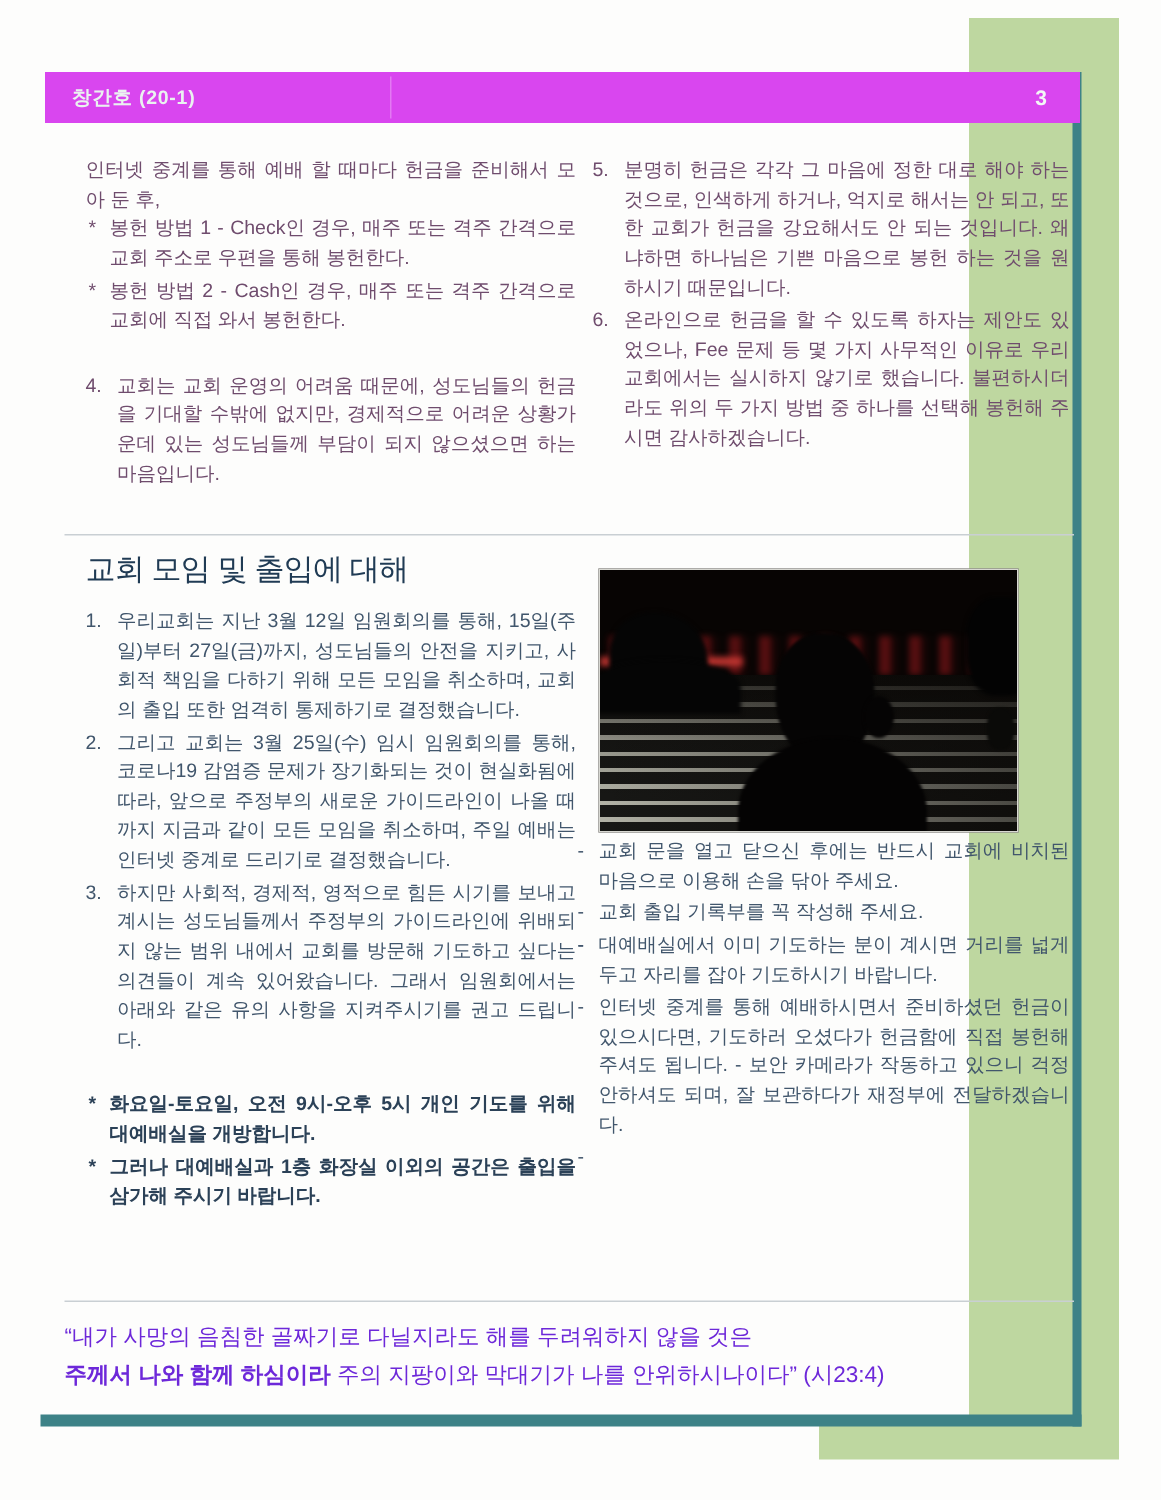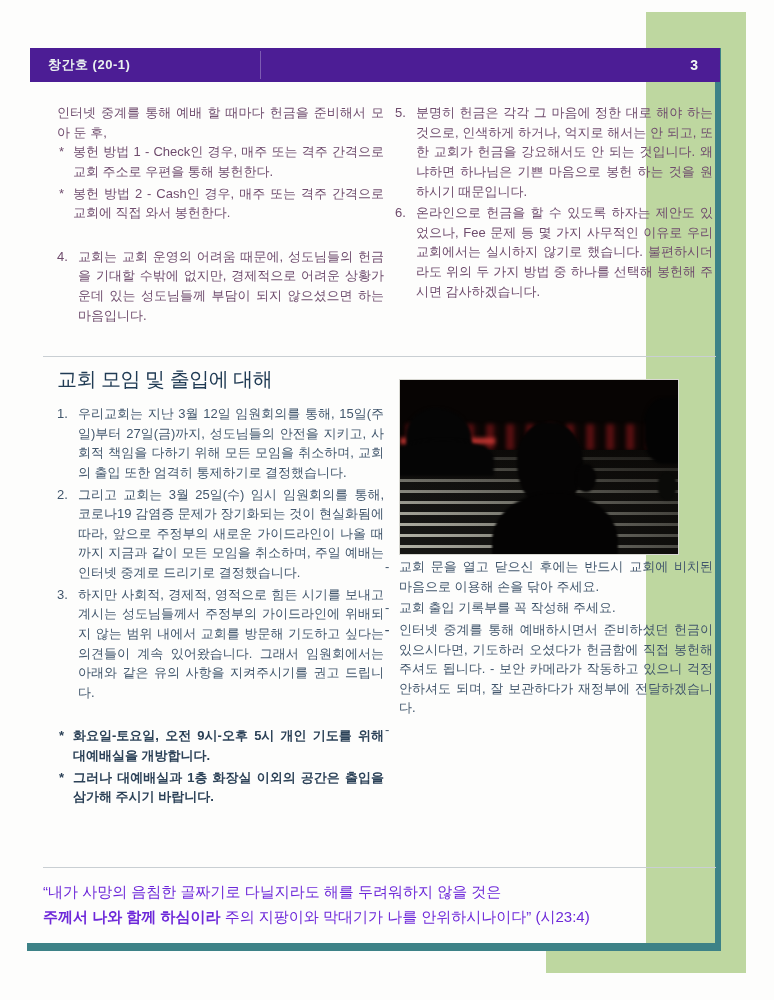--- a/index.html
+++ b/index.html
@@ -4,21 +4,21 @@
 <style>
   html,body{margin:0;padding:0;background:#ffffff;}
   .page{position:relative;width:774px;height:1000px;background:#fdfdfc;overflow:hidden;
         font-family:"Liberation Sans","DejaVu Sans",sans-serif;}
   
   .green-band{position:absolute;left:646px;top:12px;width:100px;height:936px;background:#BED7A0;}
   .green-foot{position:absolute;left:546px;top:948px;width:200px;height:25px;background:#BED7A0;}
   .right-border{position:absolute;left:715px;top:48px;width:6px;height:903px;background:#3D8287;}
   .bottom-bar{position:absolute;left:27px;top:943px;width:694px;height:8px;background:#3D8287;}
   
-  .header-bar{position:absolute;left:30px;top:48px;width:690px;height:34px;background:#4c1d95;
+  .header-bar{position:absolute;left:30px;top:48px;width:690px;height:34px;background:#d946ef;
               display:flex;align-items:center;}
   .header-title{color:#EAF2F0;font-size:13px;font-weight:bold;padding-left:18px;letter-spacing:.5px;}
   .header-divider{position:absolute;left:230px;top:3px;width:1px;height:28px;background:rgba(255,255,255,.28);}
   .header-page{position:absolute;right:22px;color:#F2F7F5;font-size:14px;font-weight:bold;}
   
   .txt{font-size:13px;line-height:1.51;text-align:justify;}
   .plum{color:#6F4C6D;}
   .slate{color:#41566C;}
   .col-tl{position:absolute;left:57px;top:103px;width:327px;}
   .col-tr{position:absolute;left:395px;top:103px;width:318px;}
@@ -158,20 +158,21 @@
     </div>
     <div class="bullet">
       <span class="mk">-</span>
       <span>교회 출입 기록부를 꼭 작성해 주세요.</span>
     </div>
     <div class="bullet">
       <span class="mk">-</span>
     </div>
     <div class="bullet">
       <span class="mk">-</span>
+      <span>대예배실에서 이미 기도하는 분이 계시면 거리를 넓게 두고 자리를 잡아 기도하시기 바랍니다.</span>
     </div>
     <div class="bullet">
       <span class="mk">-</span>
       <span>인터넷 중계를 통해 예배하시면서 준비하셨던 헌금이 있으시다면, 기도하러 오셨다가 헌금함에 직접 봉헌해 주셔도 됩니다. - 보안 카메라가 작동하고 있으니 걱정 안하셔도 되며, 잘 보관하다가 재정부에 전달하겠습니다.</span>
     </div>
     <div class="bullet">
       <span class="mk">-</span>
     </div>
   </div>
 

